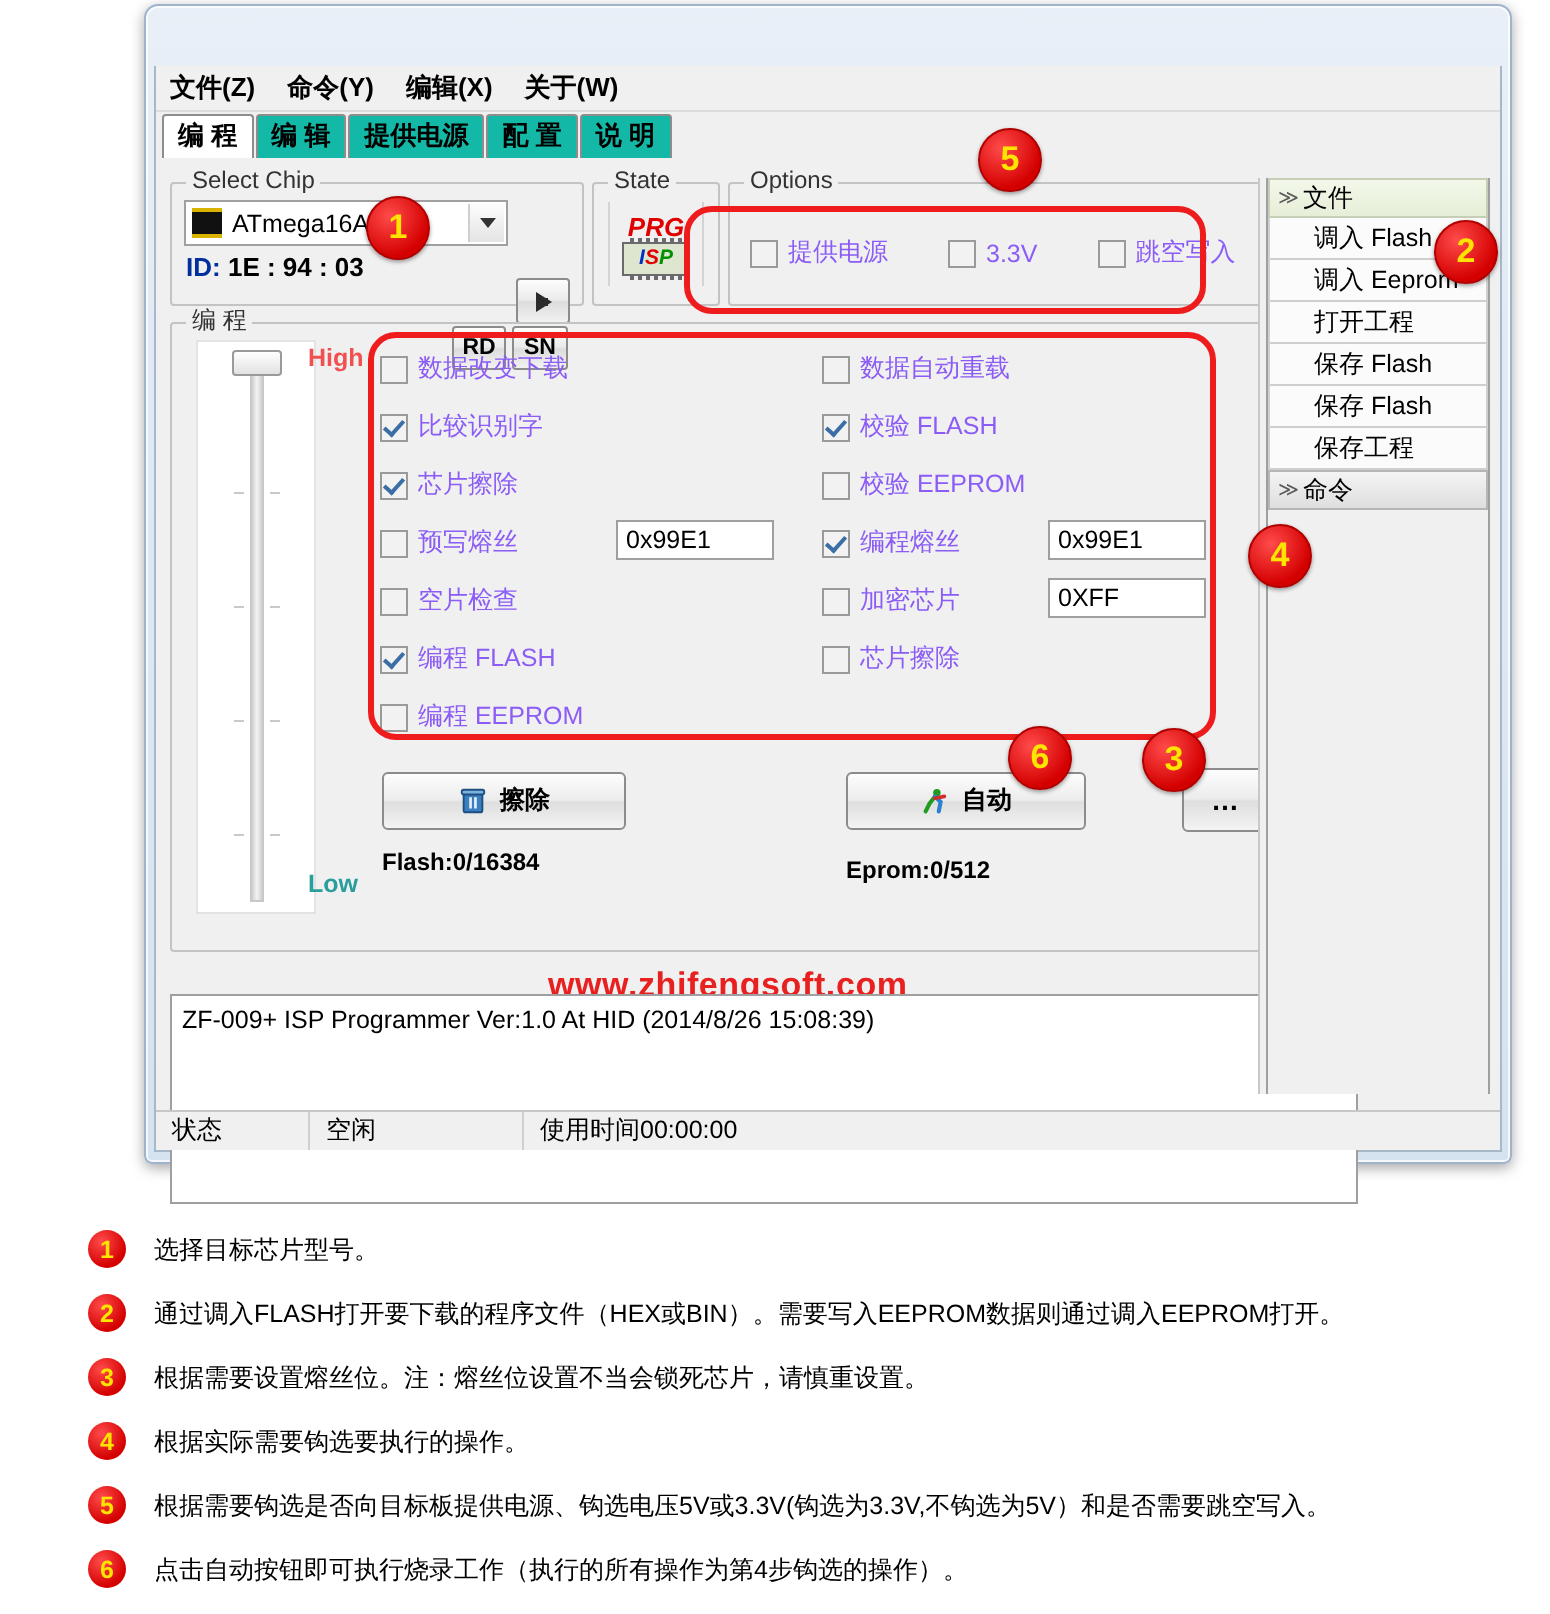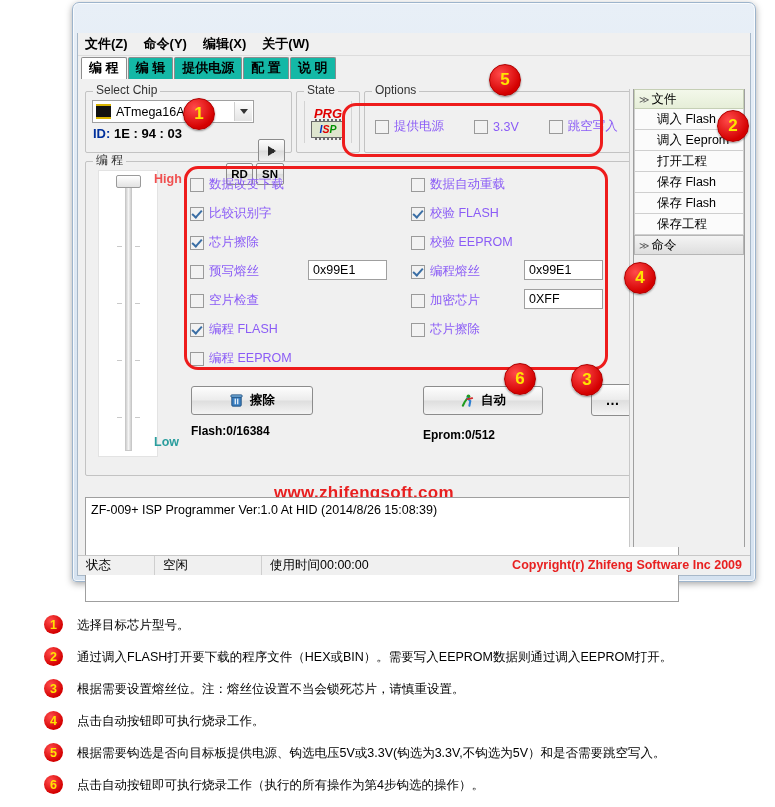--- a/index.html
+++ b/index.html
@@ -382,21 +382,20 @@
           <span class="chev">≫</span>
           <span>命令</span>
         </div>
       </div>
     </div>
 
     <div class="statusbar">
       <div class="sb-cell" style="width:60px">状态</div>
       <div class="sb-cell" style="width:90px">空闲</div>
       <div class="sb-cell" style="border-right:none">使用时间00:00:00</div>
-      <div class="copyright">Copyright(r) Zhifeng Software Inc 2009</div>
     </div>
   </div>
 </div>
 
 <div class="rbox" style="left:342px;top:103px;width:255px;height:48px;"></div>
 <div class="rbox" style="left:184px;top:166px;width:418px;height:198px;"></div>
 
 <div class="badge lg" style="left:183px;top:98px">1</div>
 <div class="badge lg" style="left:717px;top:110px">2</div>
 <div class="badge lg" style="left:571px;top:364px">3</div>
@@ -412,21 +411,21 @@
   <div class="lrow">
     <div class="lbadge">2</div>
     <div class="ltext">通过调入FLASH打开要下载的程序文件（HEX或BIN）。需要写入EEPROM数据则通过调入EEPROM打开。</div>
   </div>
   <div class="lrow">
     <div class="lbadge">3</div>
     <div class="ltext">根据需要设置熔丝位。注：熔丝位设置不当会锁死芯片，请慎重设置。</div>
   </div>
   <div class="lrow">
     <div class="lbadge">4</div>
-    <div class="ltext">点击自动按钮即可执行烧录工作。</div>
+    <div class="ltext">根据实际需要钩选要执行的操作。</div>
   </div>
   <div class="lrow">
     <div class="lbadge">5</div>
     <div class="ltext">根据需要钩选是否向目标板提供电源、钩选电压5V或3.3V(钩选为3.3V,不钩选为5V）和是否需要跳空写入。</div>
   </div>
   <div class="lrow">
     <div class="lbadge">6</div>
     <div class="ltext">点击自动按钮即可执行烧录工作（执行的所有操作为第4步钩选的操作）。</div>
   </div>
 </div>

